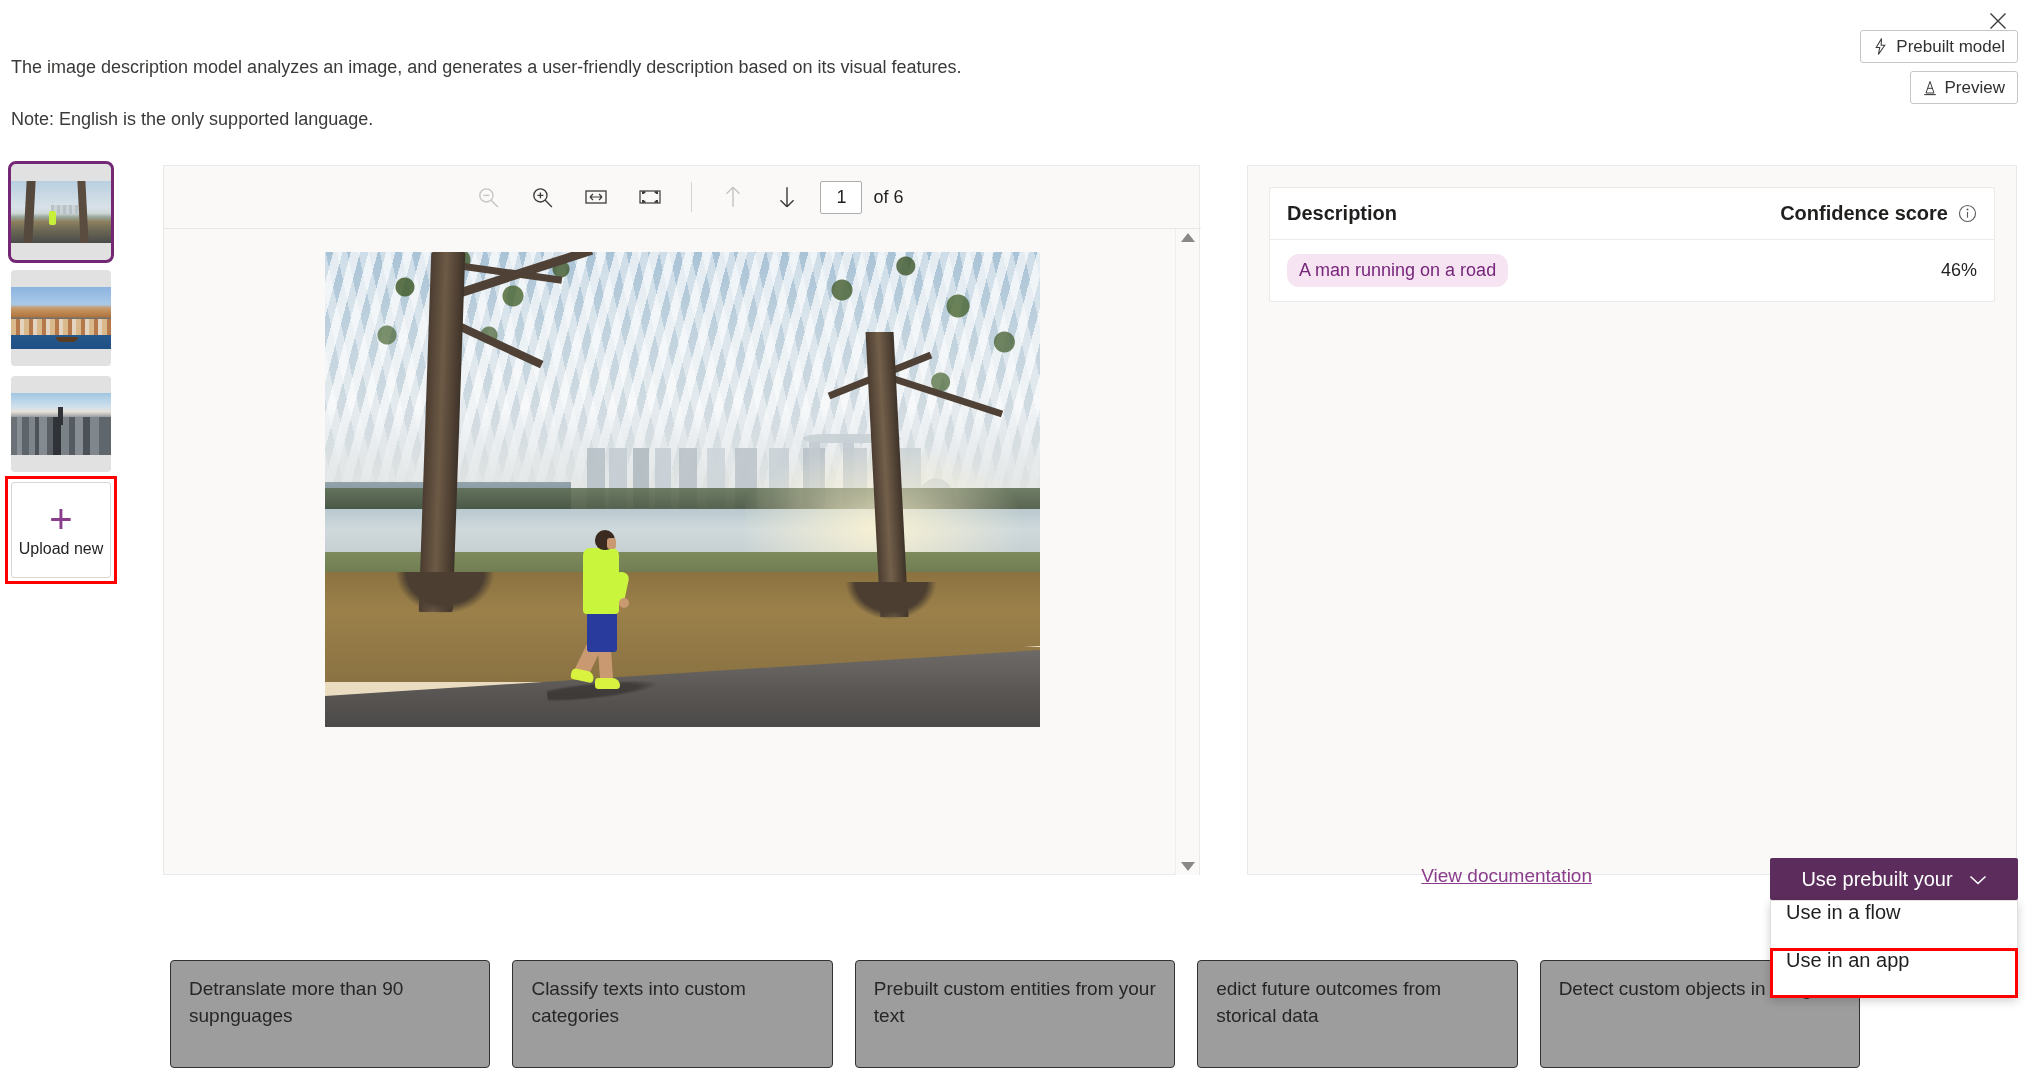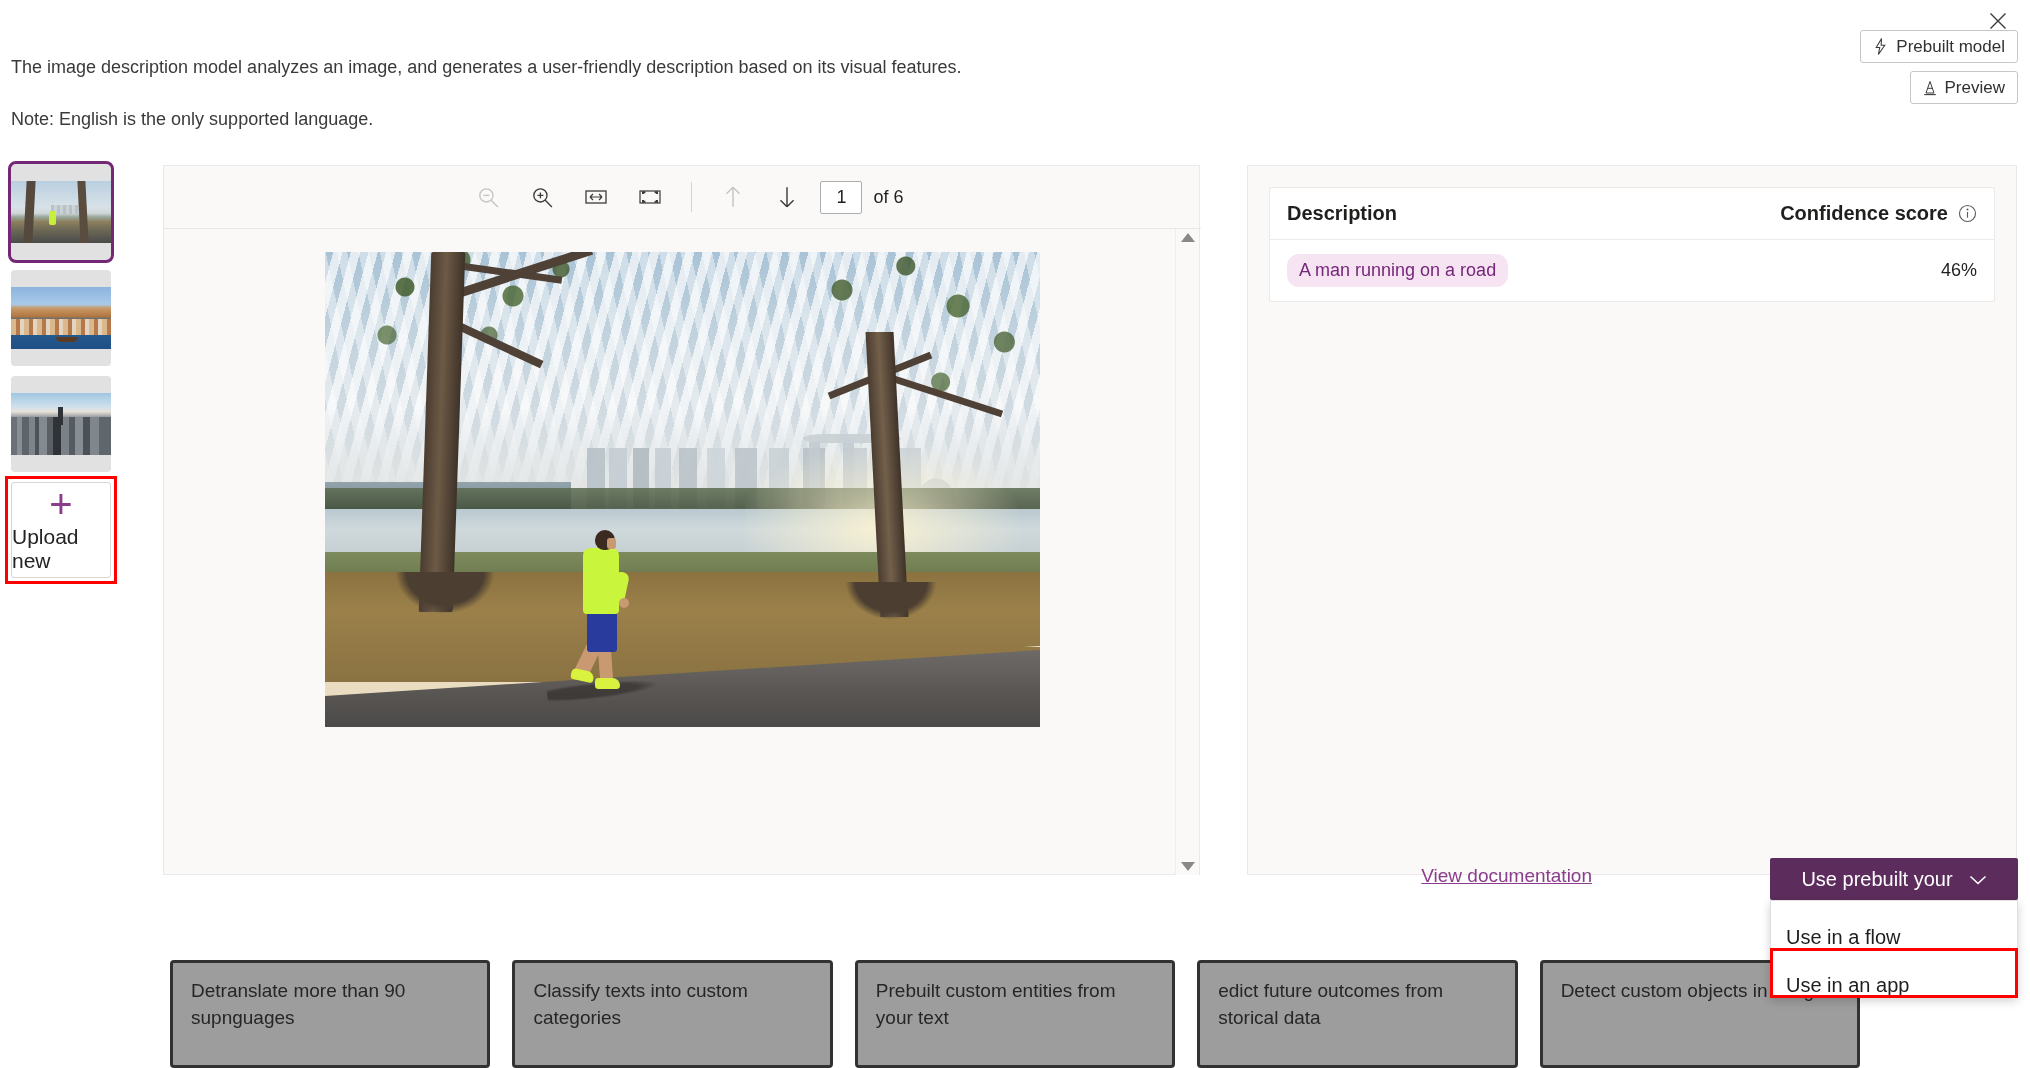--- a/index.html
+++ b/index.html
@@ -15,21 +15,21 @@
   .bg-layer {
     position: absolute; left: 0; top: 0; width: 2030px; height: 1068px;
     background: #ffffff;
   }
   .bg-cards {
     position: absolute; left: 0; top: 960px; width: 2030px; height: 108px;
     display: flex; gap: 22px; padding: 0 170px;
     filter: grayscale(1);
   }
   .bg-card {
-    flex: 1 1 0; background: #9d9d9d; border: 3px solid #7f1d1d;
+    flex: 1 1 0; background: #9d9d9d; border: 1px solid #7f1d1d;
     border-radius: 4px; padding: 14px 18px 0 18px;
     font-size: 19px; line-height: 27px; color: #262626; overflow: hidden;
   }
 
   
   .modal {
     position: absolute; left: 0; top: 0; width: 2030px; height: 940px;
     background: #ffffff;
   }
 
@@ -129,21 +129,21 @@
     position:absolute; left:47px; top:14px; width:5px; height:18px;
     background:#2f3338; z-index:2;
   }
 
   .upload-card {
     width: 100px; height: 96px; background: #ffffff; border: 1px solid #d6d6d6;
     border-radius: 3px; display: flex; flex-direction: column;
     align-items: center; justify-content: center; gap: 4px; cursor: pointer;
   }
   .upload-card .plus { color: #8a3d8a; font-size: 40px; line-height: 34px; font-weight: 300; }
-  .upload-card .ulabel { font-size: 21px; color: #242424; }
+  .upload-card .ulabel { font-size: 16px; color: #242424; }
   .red-box {
     position: absolute; border: 3px solid #ff0000; pointer-events: none;
   }
 
   
   .viewer {
     position: absolute; left: 163px; top: 165px; width: 1037px; height: 710px;
     background: #faf9f8; border: 1px solid #ebe9e7;
   }
   .viewer-toolbar {
@@ -397,21 +397,21 @@
     background: #5c2d5c; color: #ffffff; border: none; border-radius: 2px;
     display: flex; align-items: center; justify-content: center; gap: 16px;
     font-size: 20px; cursor: pointer; font-family: "Liberation Sans", sans-serif;
   }
   .dropdown {
     position: absolute; right: 12px; top: 52px; width: 248px;
     background: #ffffff; border: 1px solid #e2e0de;
     box-shadow: 0 3px 9px rgba(0,0,0,0.18);
   }
   .dd-item {
-    height: 48px; display: flex; align-items: flex-end; padding: 0 15px;
+    height: 48px; display: flex; align-items: flex-start; padding: 0 15px;
     font-size: 20px; color: #201f1e; cursor: pointer; position: relative;
   }
   .dd-item.highlight { outline: 3px solid #ff0000; outline-offset: -2px; z-index: 2; }
 </style>
 </head>
 <body>
 
 <div class="bg-layer">
   <div class="bg-cards">
     <div class="bg-card">Detranslate more than 90 supnguages</div>

